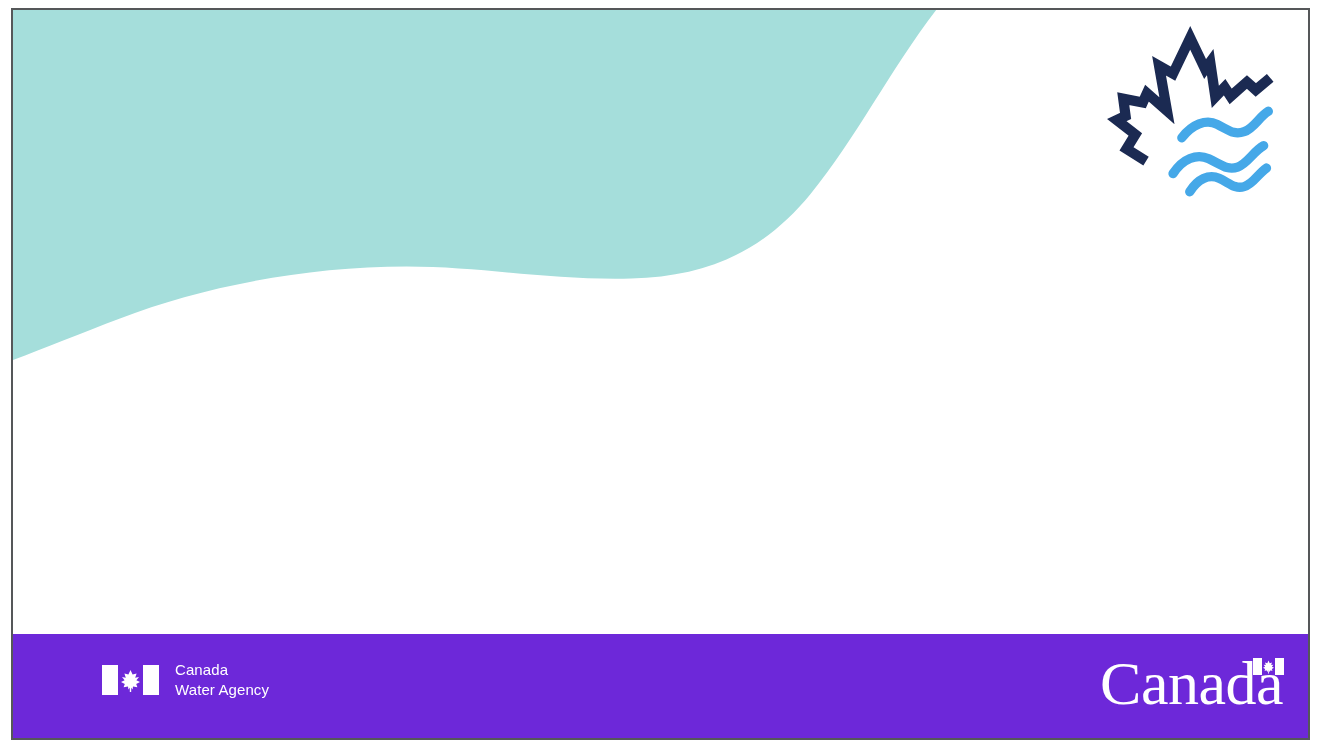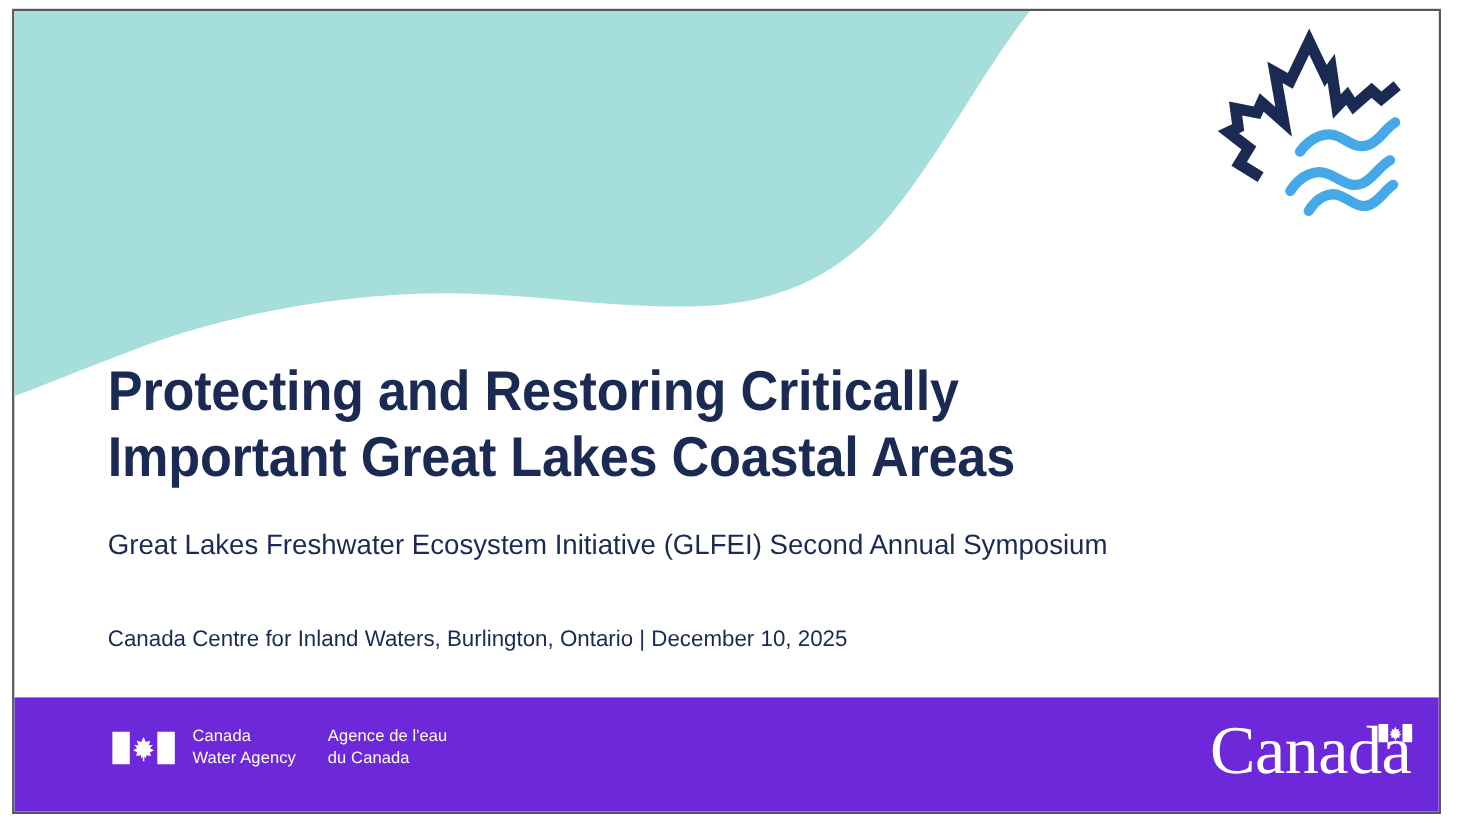--- a/index.html
+++ b/index.html
@@ -168,44 +168,36 @@
              C139,173 145,180 155,177
              C165,174 170,163 179,157" fill="none" stroke="#45A8E8" stroke-width="10" stroke-linecap="round"></path>
     <path d="M78.5,163 C89,147 104,141 117,147
              C130,153 137,160 148,156
              C159,152 165,139 176,133" fill="none" stroke="#45A8E8" stroke-width="10" stroke-linecap="round"></path>
     <path d="M88,124.5 C99,110 114,104 126,110
              C138,116 144,122 155,118
              C166,114 171,102 181,96" fill="none" stroke="#45A8E8" stroke-width="10" stroke-linecap="round"></path>
   </svg>
 
-  <div id="title-block">
-    <h1 id="slide-title">Protecting and Restoring Critically
-Important Great Lakes Coastal Areas</h1>
-    <p id="slide-subtitle">Great Lakes Freshwater Ecosystem Initiative (GLFEI) Second Annual Symposium</p>
-    <p id="slide-venue">Canada Centre for Inland Waters, Burlington, Ontario | December 10, 2025</p>
-  </div>
 
   <div id="footer-bar">
 
     <div id="cwa-signature">
       <svg id="flag-icon" viewBox="0 0 57 30">
         <rect x="0" y="0" width="16" height="30" fill="#ffffff"></rect>
         <rect x="41" y="0" width="16" height="30" fill="#ffffff"></rect>
         <path d="M28.5,5 L30.6,9.6 L34.6,8.4 L33.2,12.7 L37,12 L34.4,15.3
                  L38,17.1 L34.2,19 L35.4,22.2 L31,21.6 L30.6,24.4
                  L28.5,22 L26.4,24.4 L26,21.6 L21.6,22.2 L22.8,19
                  L19,17.1 L22.6,15.3 L20,12 L23.8,12.7 L22.4,8.4
                  L26.4,9.6 Z" fill="#ffffff"></path>
         <rect x="27.8" y="22" width="1.4" height="5" fill="#ffffff"></rect>
       </svg>
       <div id="sig-en" class="sig-text">Canada
 Water Agency</div>
-      <div id="sig-fr" class="sig-text">Agence de l'eau
-du Canada</div>
     </div>
 
     <div id="canada-wordmark">
       <span id="wordmark-text">Canada</span>
       <svg id="wordmark-flag" viewBox="0 0 31 17">
         <rect x="0" y="0" width="9" height="17" fill="#ffffff"></rect>
         <rect x="22" y="0" width="9" height="17" fill="#ffffff"></rect>
         <path d="M15.5,2.5 L16.7,5.3 L19,4.6 L18.2,7.1 L20.4,6.7 L18.9,8.7
                  L21,9.8 L18.8,10.9 L19.5,12.7 L17,12.4 L16.7,14
                  L15.5,12.6 L14.3,14 L14,12.4 L11.5,12.7 L12.2,10.9

